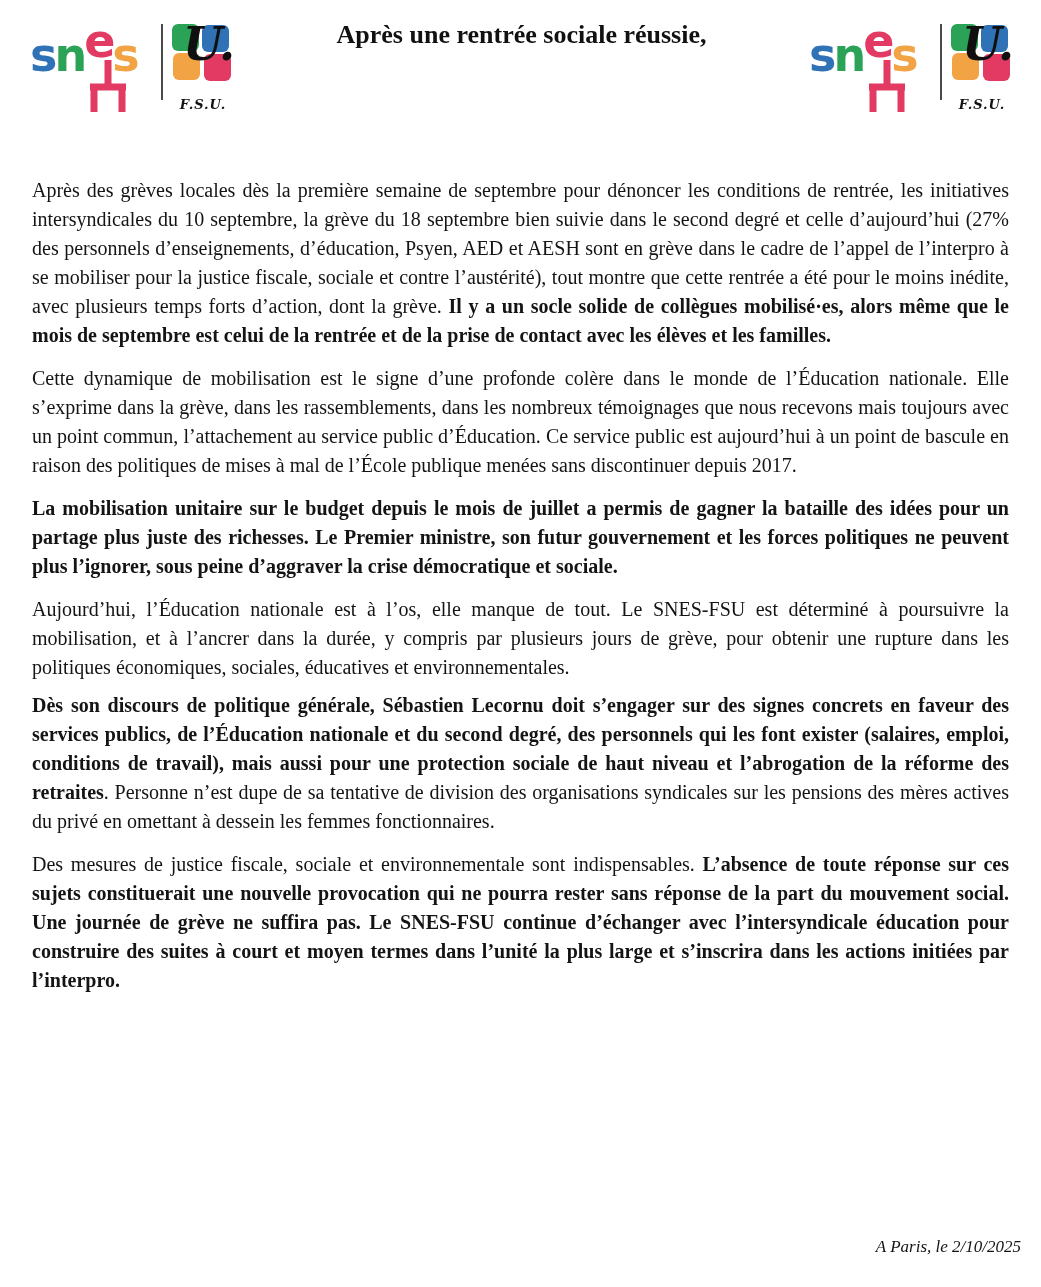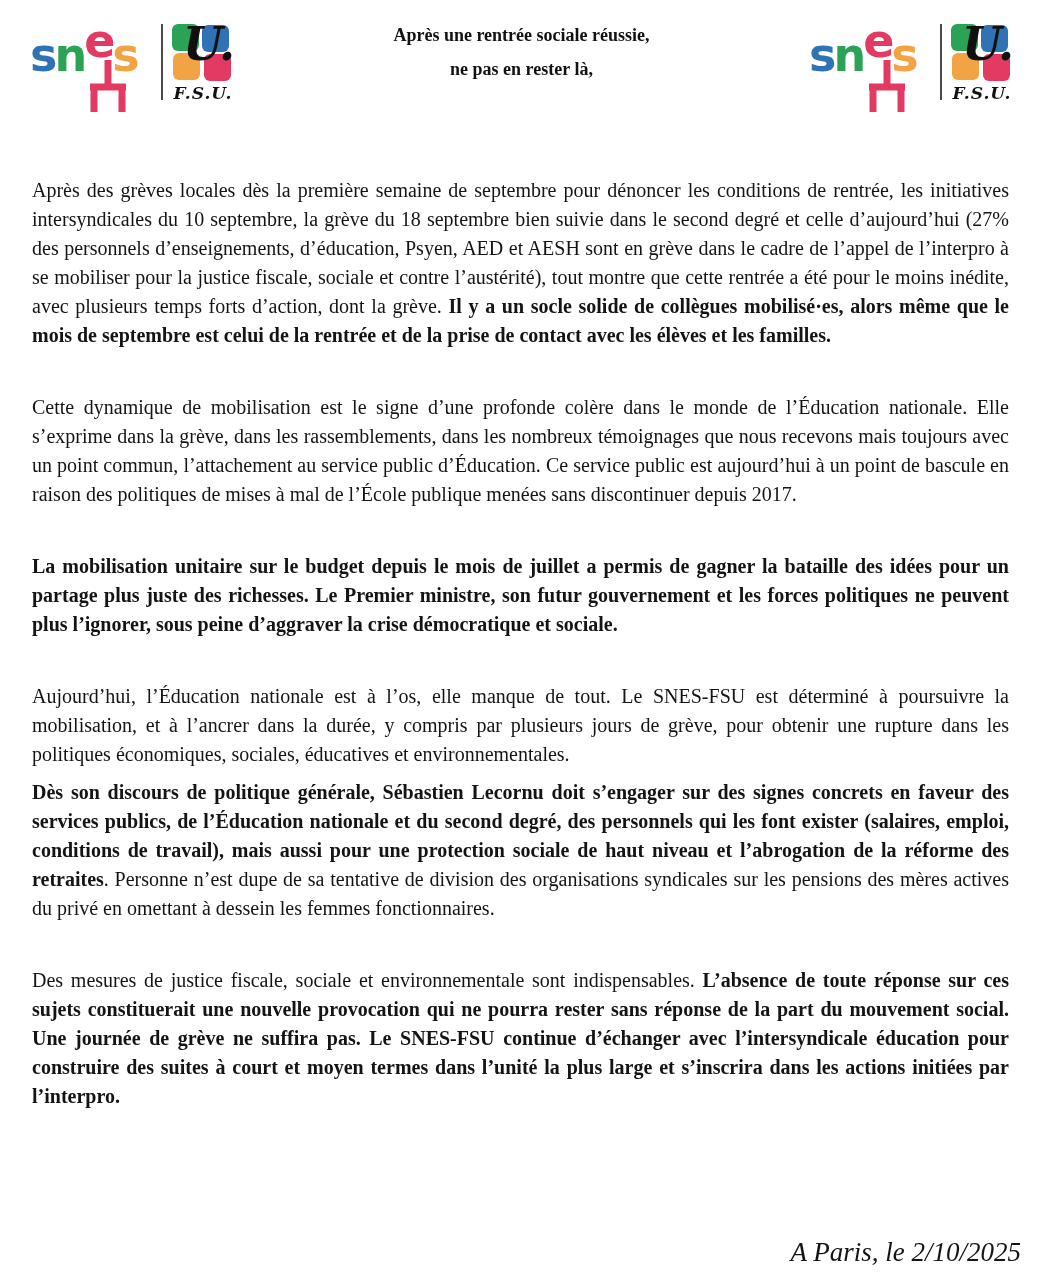--- a/index.html
+++ b/index.html
@@ -19,21 +19,21 @@
   .header {
     display: flex;
     justify-content: space-between;
     align-items: flex-start;
     padding: 16px 28px 0 30px;
   }
   .doc-title {
     flex: 1;
     text-align: center;
     font-weight: bold;
-    font-size: 18px;
+    font-size: 26px;
     line-height: 34px;
     padding-top: 2px;
     color: #111;
   }
 
   
   .logo { display: flex; align-items: flex-start; height: 110px; }
   .snes-word {
     position: relative;
     display: flex;
@@ -66,44 +66,44 @@
   .fsu-u {
     position: absolute; left: 11px; top: -7px;
     font-family: "DejaVu Serif", serif;
     font-style: italic; font-weight: bold;
     font-size: 46px; line-height: 1.2;
     color: #101010;
   }
   .fsu-label {
     font-family: "DejaVu Serif", serif;
     font-style: italic; font-weight: bold;
-    font-size: 17px; letter-spacing: 1px;
-    color: #111; margin-top: 1px;
+    font-size: 13px; letter-spacing: 1px;
+    color: #111; margin-top: 15px;
   }
 
   
   .content {
     margin-top: 50px;
     padding: 0 32px;
     font-size: 20px;
     line-height: 29px;
     text-align: justify;
   }
-  .content p { margin-top: 43px; }
+  .content p { margin-top: 14px; }
   .content p:first-child { margin-top: 0; }
   .content p.no-gap { margin-top: 9px; }
   .b { font-weight: bold; }
 
   
   .dateline {
     position: absolute;
     top: 1237px;
     right: 20px;
     font-style: italic;
-    font-size: 27px;
+    font-size: 17px;
     color: #141414;
   }
 </style>
 </head>
 <body>
 
 <div class="page">
 
   <header class="header">
 
@@ -128,21 +128,20 @@
           <span class="sq o"></span>
           <span class="sq r"></span>
           <span class="fsu-u">U.</span>
         </div>
         <div class="fsu-label">F.S.U.</div>
       </div>
     </div>
 
     <div class="doc-title">
       <div>Après une rentrée sociale réussie,</div>
-      <div>ne pas en rester là,</div>
     </div>
 
     <div class="logo">
       <div class="snes-word">
         <span class="ls s1">s</span>
         <span class="ls n">n</span>
         <span class="ls e">e</span>
         <span class="ls s2">s</span>
         <svg class="snes-figure" width="44" height="54" viewBox="0 0 44 54">
           <line x1="22" y1="0" x2="22" y2="27" stroke="#e23a63" stroke-width="7"></line>

